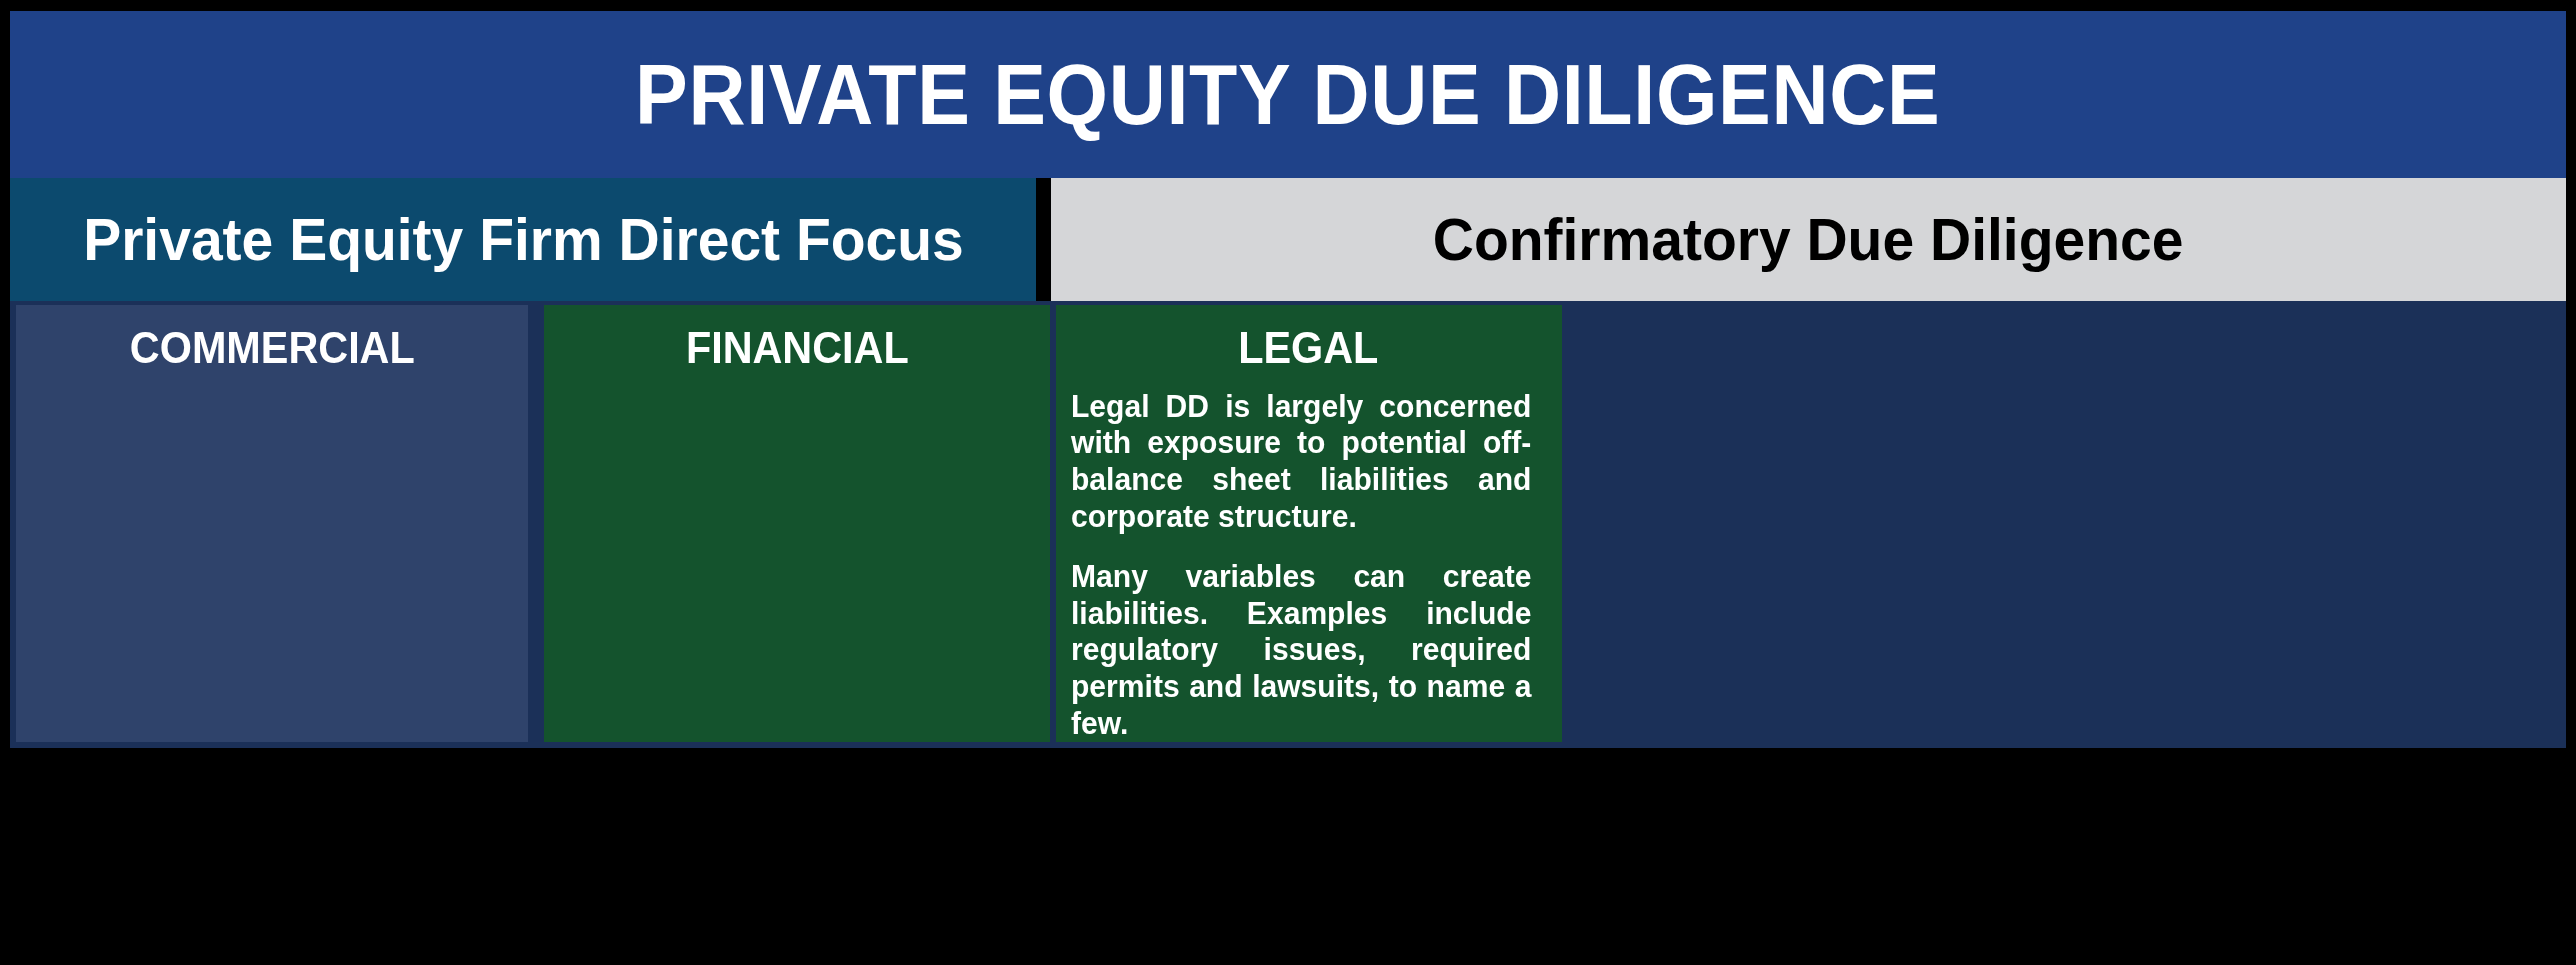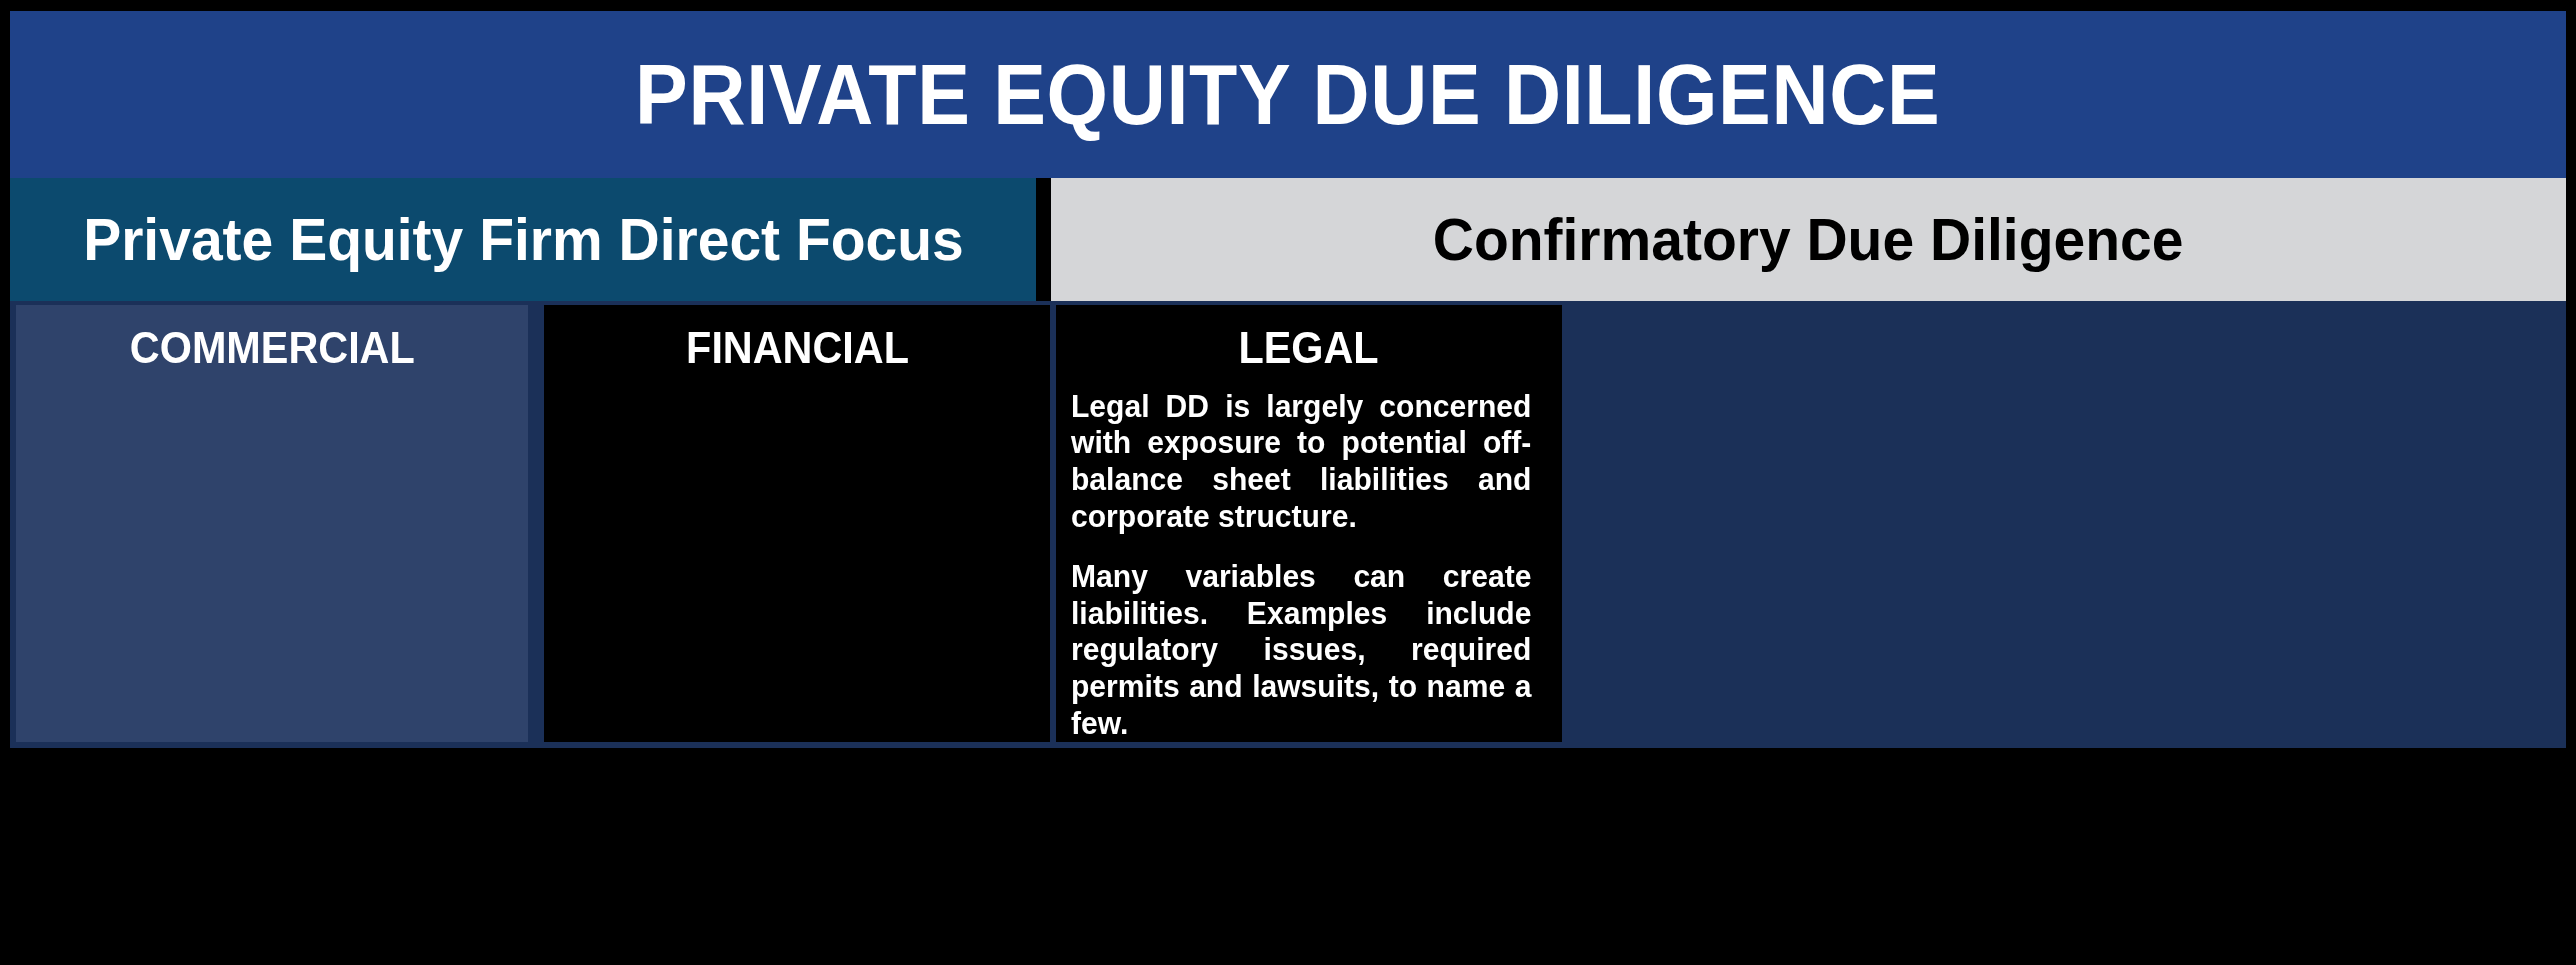--- a/index.html
+++ b/index.html
@@ -104,24 +104,23 @@
     box-sizing: border-box;
     padding: 0 15.7px;
     overflow: hidden;
   }
   .column.direct {
     background: #2F436B;
     width: 512px;
     flex: 0 0 auto;
   }
   .column.confirm {
-    background: #000000;
+    background: #14532d;
     width: 506px;
     flex: 0 0 auto;
-    align-items: center;
   }
   .col-sep {
     width: 5.7px;
     background: #1B3058;
     flex: 0 0 auto;
   }
   .col-sep.major {
     width: 10px;
   }
   .edge-sep {

